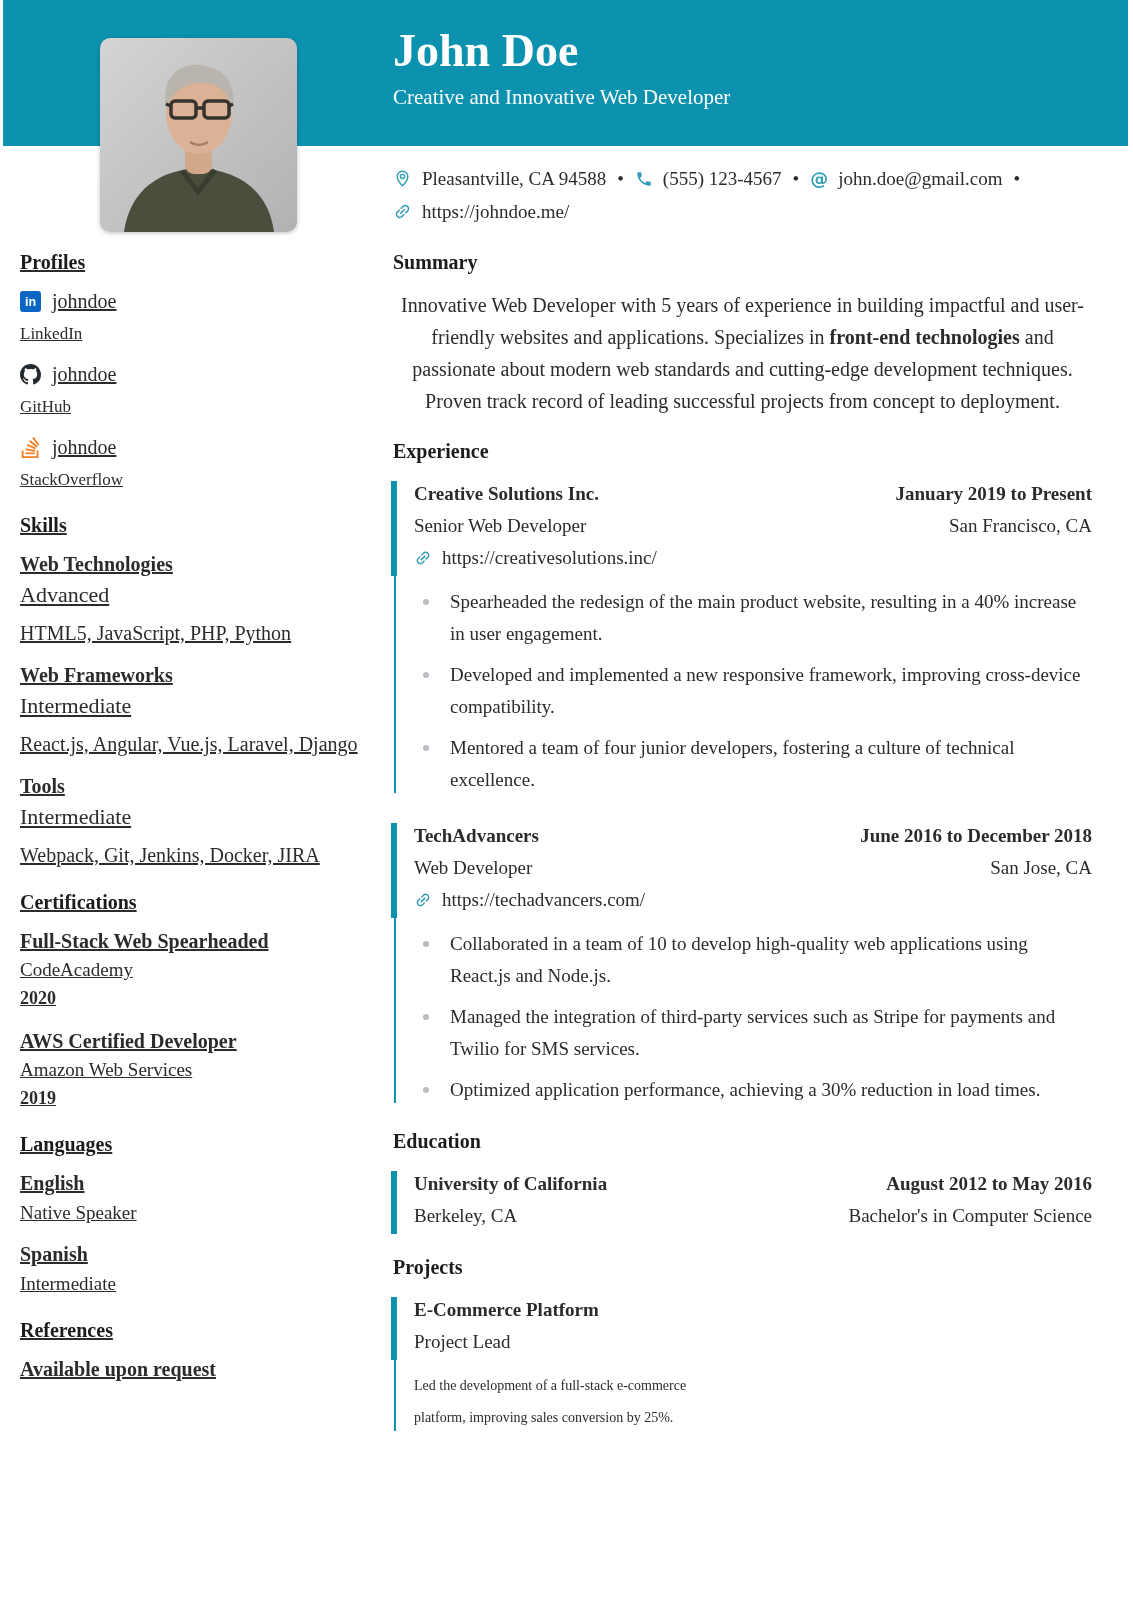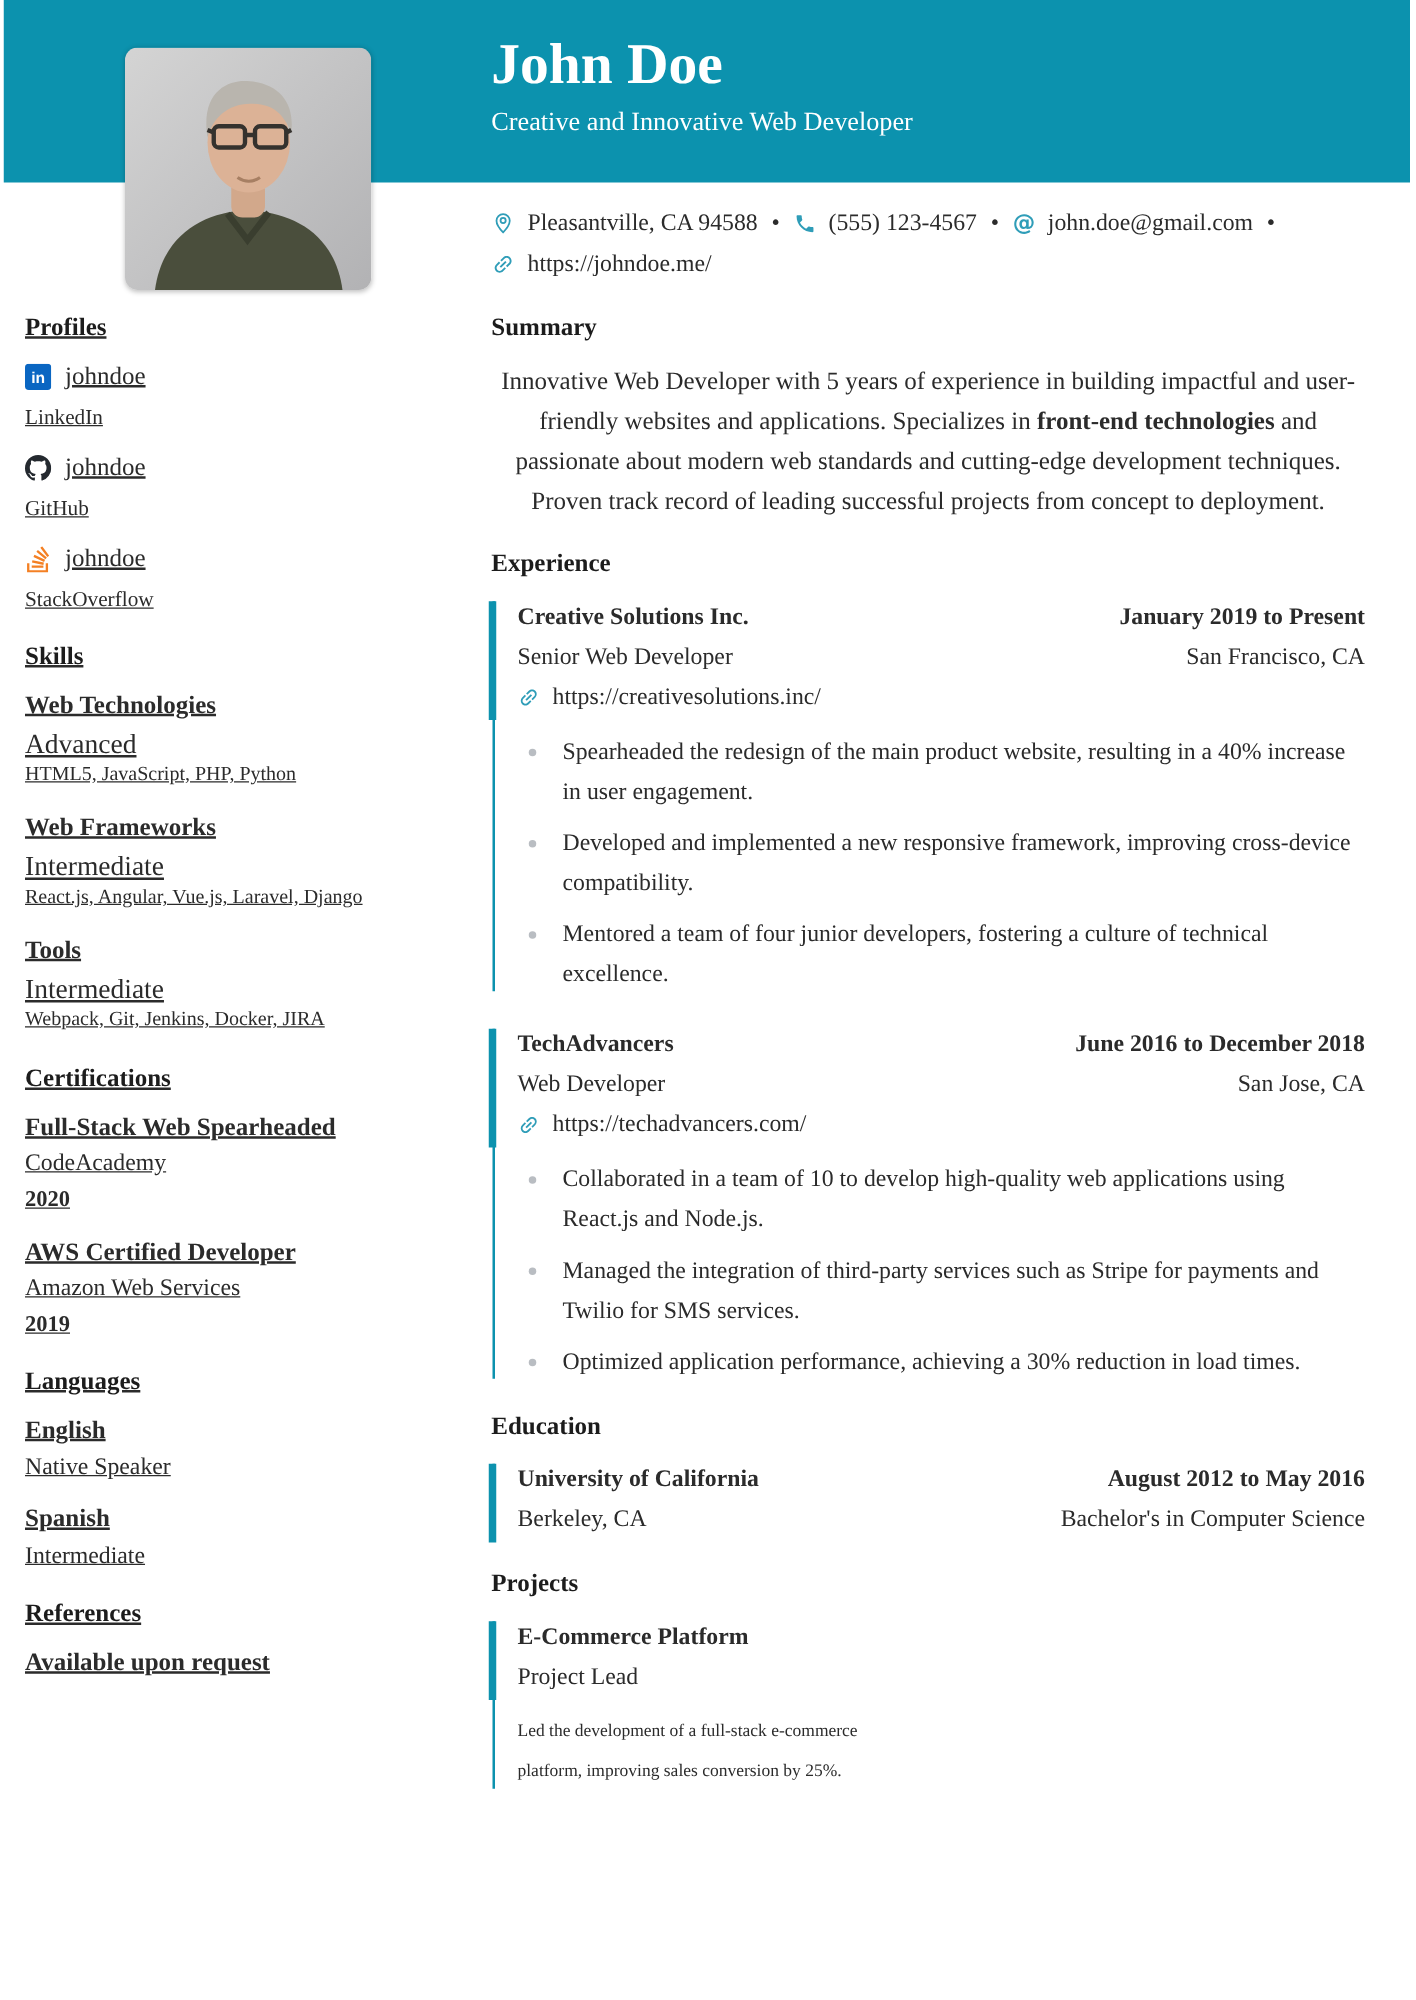--- a/index.html
+++ b/index.html
@@ -36,21 +36,21 @@
   
   .sb-section { margin-bottom:24px; }
   .sb-heading { margin:0 0 16px; font-size:20px; font-weight:700; color:#1c1c1c; }
   .profile-item { margin-bottom:19px; }
   .profile-top { display:flex; align-items:center; font-size:20px; }
   .picon { margin-right:11px; display:inline-flex; align-items:center; }
   .profile-network { font-size:17px; margin-top:11px; }
   .skill-item { margin-bottom:19px; }
   .skill-name { font-size:20px; font-weight:700; }
   .skill-level { font-size:22px; margin-top:6px; }
-  .skill-keywords { font-size:16px; margin-top:0; line-height:24px; }
+  .skill-keywords { font-size:20px; margin-top:13px; line-height:24px; }
   .cert-item { margin-bottom:21px; }
   .cert-name { font-size:20px; font-weight:700; }
   .cert-issuer { font-size:19px; margin-top:6px; }
   .cert-year { font-size:18px; font-weight:700; margin-top:7px; }
   .lang-item { margin-bottom:19px; }
   .lang-name { font-size:20px; font-weight:700; }
   .lang-level { font-size:19px; margin-top:7px; }
   .ref-note { font-size:20px; font-weight:700; }
   
   .m-section { margin-bottom:23px; }

